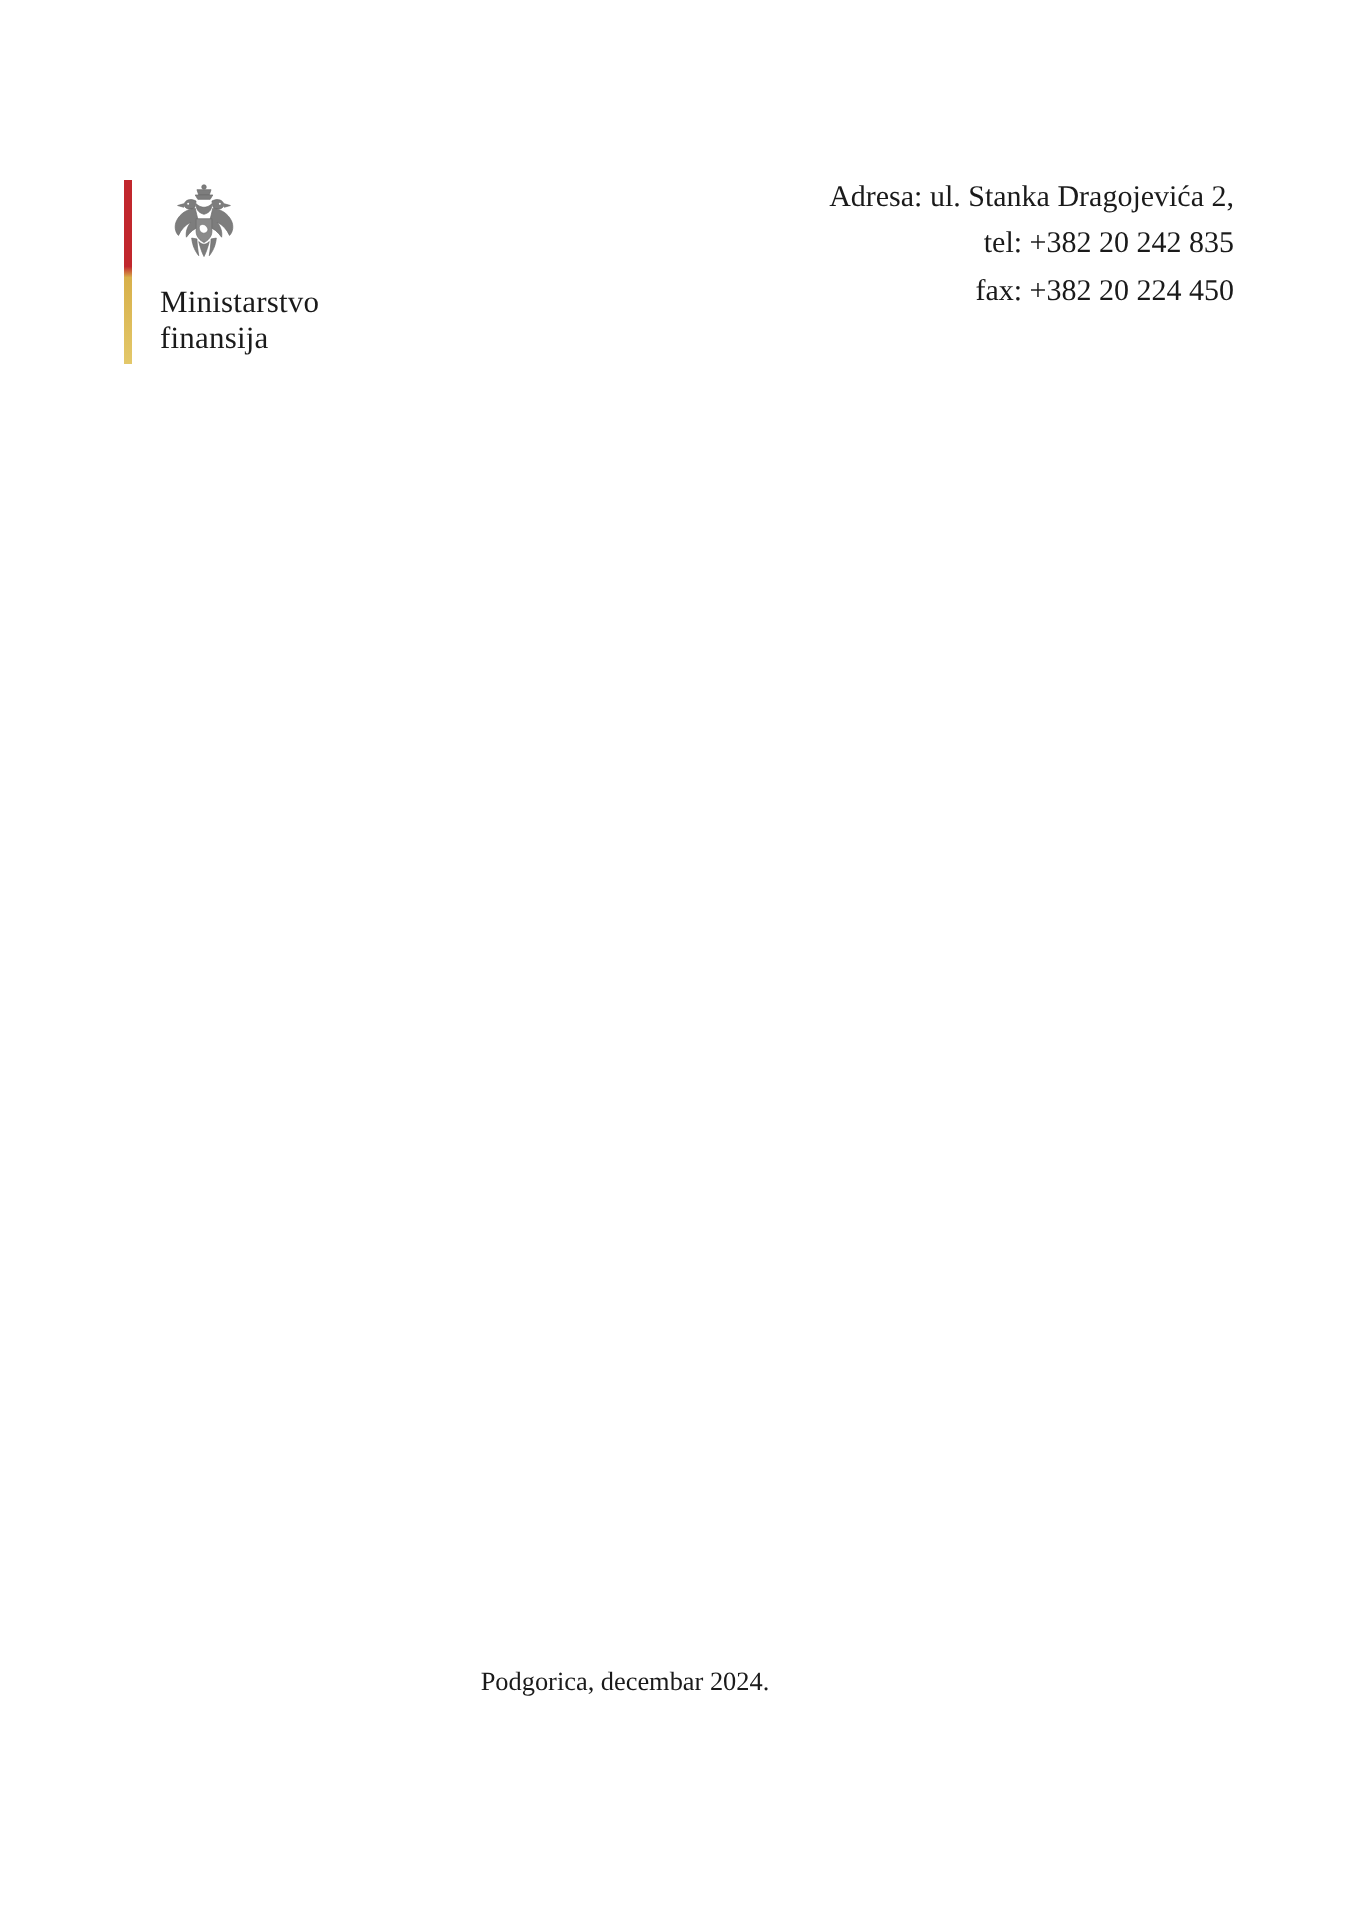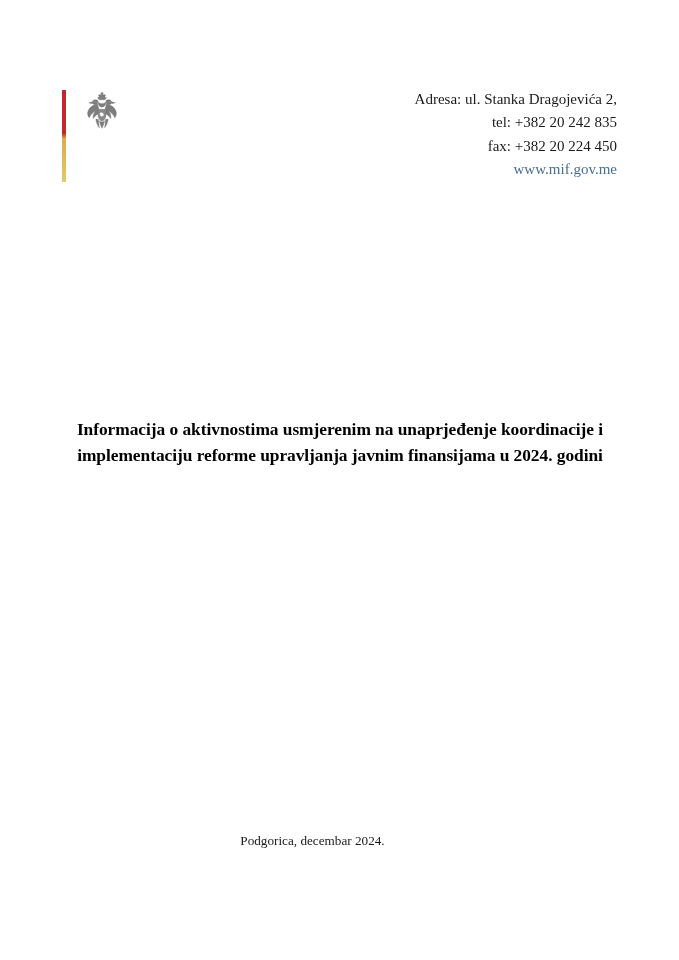--- a/index.html
+++ b/index.html
@@ -155,32 +155,30 @@
             <path d="M41 44 h18 v14 c0 7 -5 11 -9 13 c-4 -2 -9 -6 -9 -13 z" fill="#8a8a8a"></path>
 
             <path d="M45 52 c2 -2 5 -2 7 0 c2 2 3 4 2 6 c-1 2 -4 3 -6 2 c-3 -1 -4 -5 -3 -8 z" fill="#ffffff" stroke="#6b6b6b" stroke-width="0.6"></path>
 
             <path d="M44 70 c2 8 4 13 6 17 c2 -4 4 -9 6 -17 c-2 2 -4 3 -6 3 c-2 0 -4 -1 -6 -3 z"></path>
             <path d="M36 66 c1 9 4 15 8 20 c-1 -7 -2 -13 -2 -19 z"></path>
             <path d="M64 66 c-1 9 -4 15 -8 20 c1 -7 2 -13 2 -19 z"></path>
           </g>
         </svg>
 
+        <div class="wordmark">Ministarstvo
+finansija</div>
       </div>
     </div>
 
     <div class="address-block">
       <span class="address-line">Adresa: ul. Stanka Dragojevića 2,</span>
       <span class="address-line">tel: +382 20 242 835</span>
       <span class="address-line">fax: +382 20 224 450</span>
-      <span class="address-line url">www.mif.gov.me</span>
     </div>
   </div>
 
-  <div class="title-block">
-    <h1 class="title-text">Informacija o aktivnostima usmjerenim na unaprjeđenje koordinacije i implementaciju reforme upravljanja javnim finansijama u 2024. godini</h1>
-  </div>
 
   <div class="footer-block">
     <p class="footer-text">Podgorica, decembar 2024.</p>
   </div>
 
 </div>
 
 </body></html>

